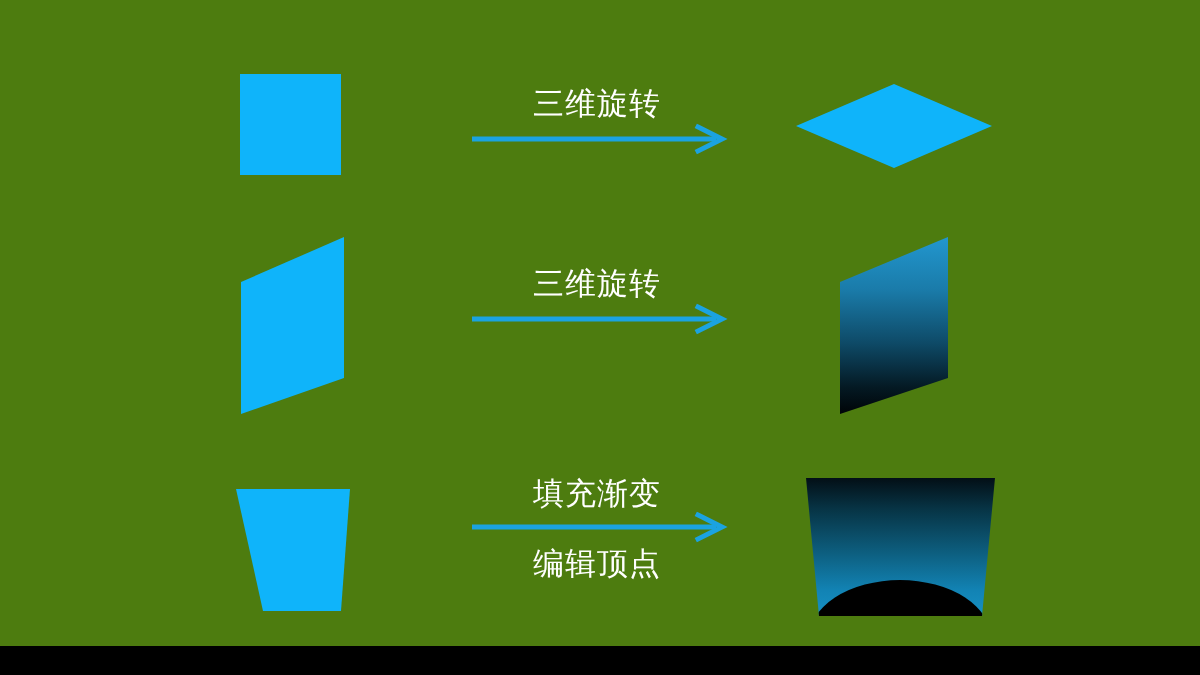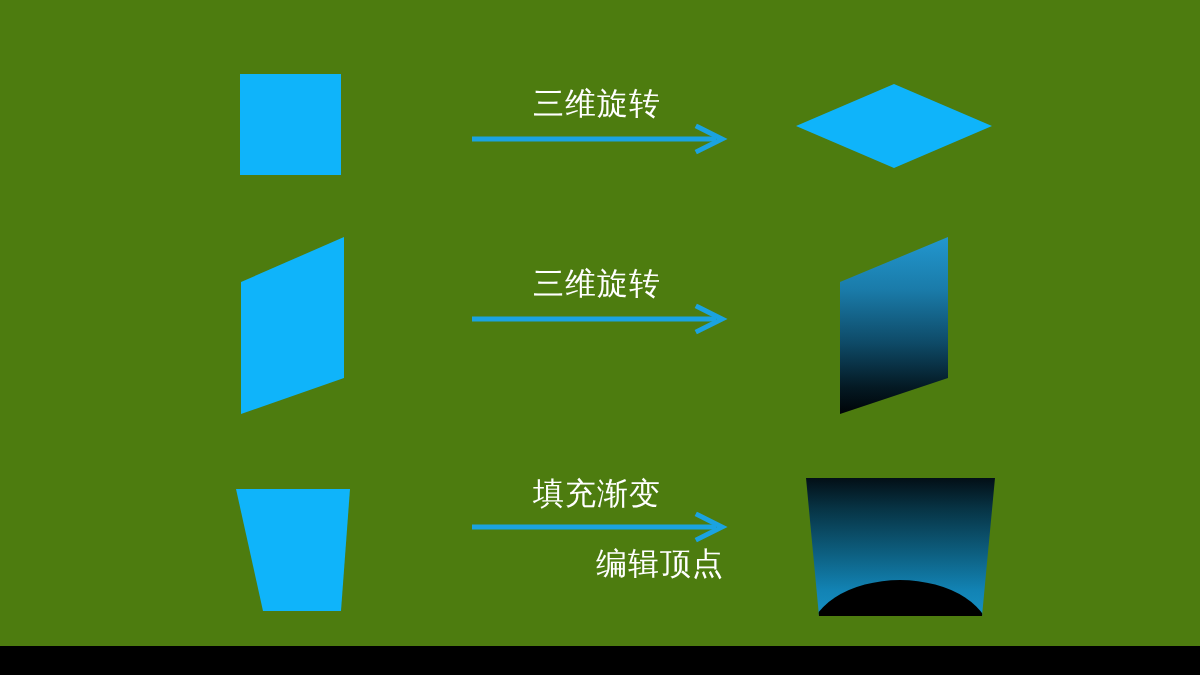--- a/index.html
+++ b/index.html
@@ -80,21 +80,21 @@
     left: 796px;
     top: 472px;
     width: 208px;
     height: 148px;
   }
 
   
   #label-row1 { left: 470px; top: 88px; width: 254px; }
   #label-row2 { left: 470px; top: 268px; width: 254px; }
   #label-row3-top { left: 470px; top: 478px; width: 254px; }
-  #label-row3-bottom { left: 470px; top: 548px; width: 254px; text-align: right; }
+  #label-row3-bottom { left: 470px; top: 548px; width: 254px; }
 
   
   #arrow-row1 { left: 470px; top: 126px; width: 256px; }
   #arrow-row2 { left: 470px; top: 306px; width: 256px; }
   #arrow-row3 { left: 470px; top: 514px; width: 256px; }
 </style>
 </head>
 <body>
 
 <div id="stage">

